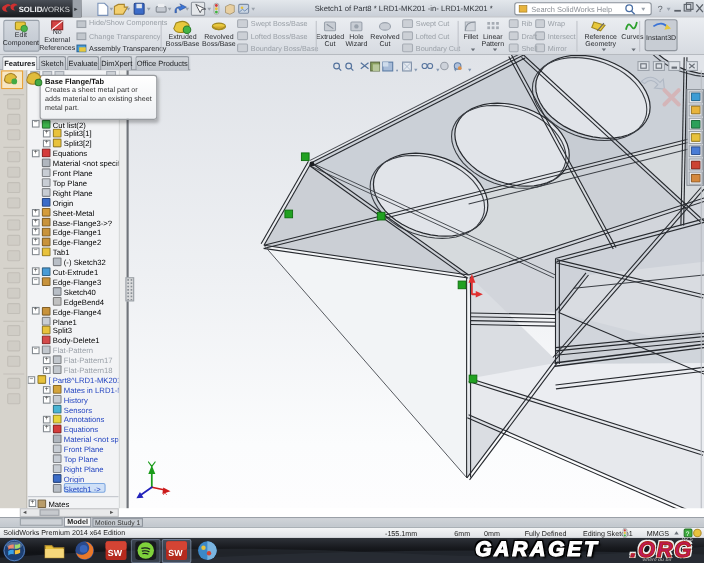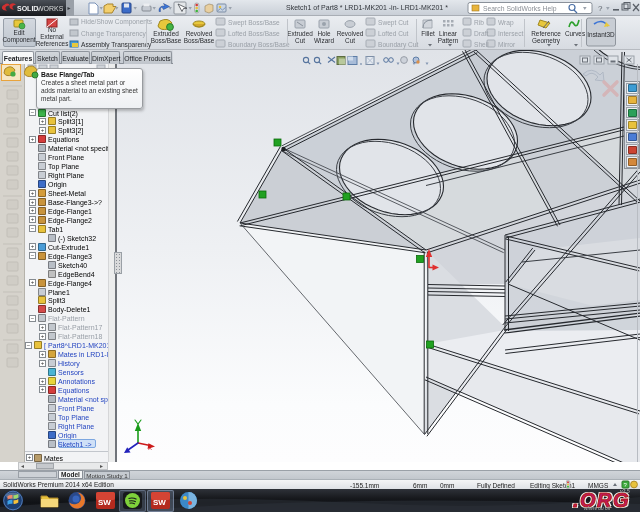--- a/index.html
+++ b/index.html
@@ -508,15 +508,16 @@
     <rect x="4" y="2" width="19" height="8" rx="2" fill="#d44434"></rect>
     <text x="6" y="15" font-size="8" font-weight="bold" fill="#fff">SW</text>
   </svg>
 <svg class="abs" style="left:175px;top:490px" width="27" height="21">
     <circle cx="13.5" cy="10.5" r="8.5" fill="#3c88c8"></circle>
     <path d="M13.5 2 a8.5 8.5 0 0 1 0 17z" fill="#7ab4e0"></path>
     <circle cx="10" cy="8" r="2" fill="#e8c23c"></circle>
     <circle cx="15" cy="13" r="2" fill="#d44434"></circle>
   </svg>
 <div class="abs" style="left:424px;top:489px;width:216px;height:23px;font-style:italic;font-weight:bold">
+    <span style="position:absolute;left:8px;top:0px;font-size:19px;color:#fff;-webkit-text-stroke:1.1px #fff;text-shadow:-1.6px -1.6px 0 #000,1.6px -1.6px 0 #000,-1.6px 1.6px 0 #000,1.6px 1.6px 0 #000,2px 2px 2px #000;letter-spacing:2.6px">GARAGET</span>
     <span style="position:absolute;left:149px;top:0px;font-size:20px;color:#be185d;-webkit-text-stroke:1px #b02018;text-shadow:-1.4px -1.4px 0 #eee,1.4px -1.4px 0 #eee,-1.4px 1.4px 0 #eee,1.4px 1.4px 0 #eee;letter-spacing:1.5px">.ORG</span>
     <span style="position:absolute;left:196px;top:-1px;font-size:5px;color:#aaa;font-style:normal">v2.5</span>
     <span style="position:absolute;left:160px;top:17px;font-size:4.5px;color:#999">where du bil</span>
   </div>
 </body></html>

